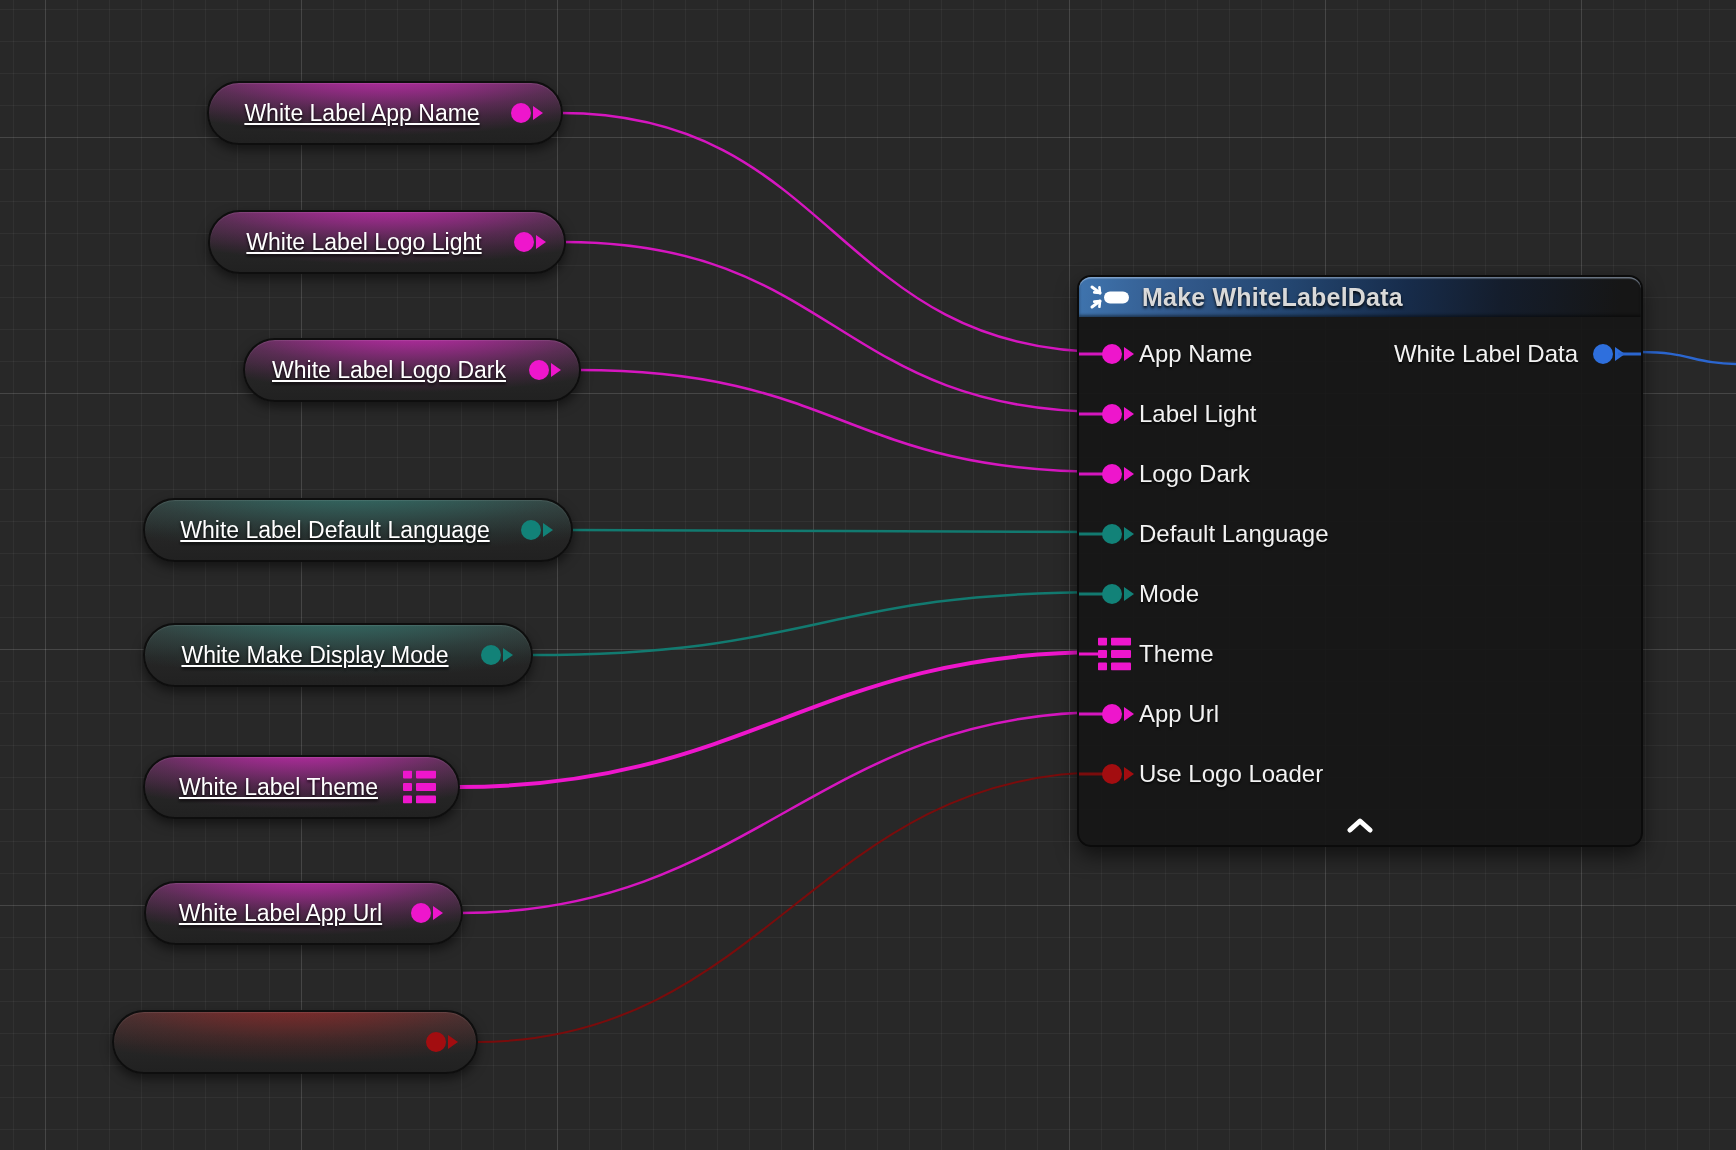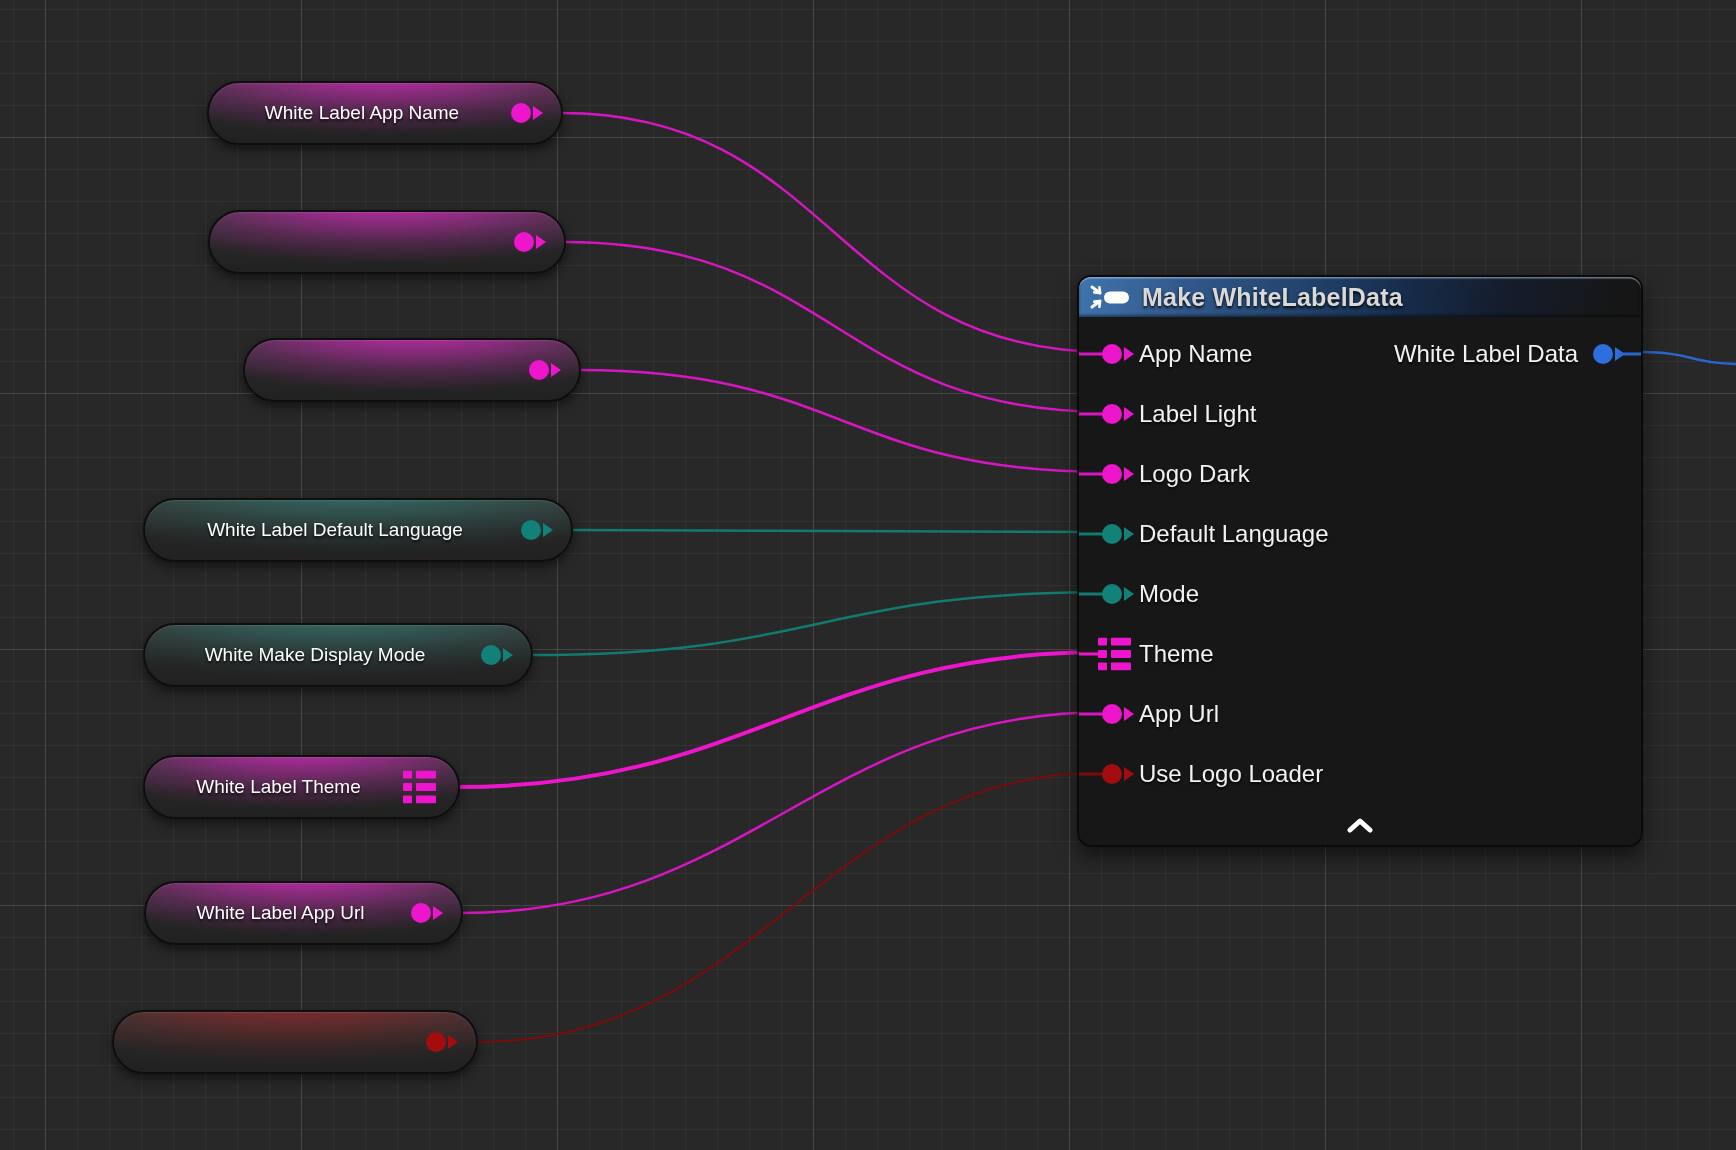--- a/index.html
+++ b/index.html
@@ -23,22 +23,22 @@
     display:flex;align-items:center;justify-content:center;
     background:
       radial-gradient(120% 160% at 50% -25%, var(--glowA) 0%, var(--glowB) 45%, rgba(0,0,0,0) 70%),
       linear-gradient(180deg,#363636,#262626 55%,#212121);
     box-shadow:0 5px 11px rgba(0,0,0,0.5), inset 0 1px 1px rgba(255,255,255,0.10);
   }
   .t-string,.t-struct{--glowA:rgba(213,38,189,0.95);--glowB:rgba(213,38,189,0.26);}
   .t-enum{--glowA:rgba(48,128,119,0.80);--glowB:rgba(48,128,119,0.20);}
   .t-bool{--glowA:rgba(165,35,35,0.78);--glowB:rgba(165,35,35,0.20);}
   .getter .label{
-    color:#ffffff;font-size:19px;white-space:nowrap;
-    padding:0 62px 0 16px;text-shadow:0 2px 3px rgba(0,0,0,0.85);
+    color:#ffffff;font-size:23px;white-space:nowrap;
+    padding:0 62px 0 16px;text-shadow:0 2px 3px rgba(0,0,0,0.85);text-decoration:underline;
   }
   
   .pin{position:absolute;width:20px;height:20px;border-radius:50%;background:var(--pc);}
   .pin::after{
     content:"";position:absolute;left:22px;top:50%;transform:translateY(-50%);
     border-left:10px solid var(--pc);border-top:7px solid transparent;border-bottom:7px solid transparent;
   }
   .getter .pin{right:30px;top:50%;transform:translateY(-50%);}
   .getter .structpin{position:absolute;right:22px;top:50%;transform:translateY(-50%);}
   
@@ -89,23 +89,25 @@
       <path d="M 476 1042 C 766 1042, 818 772, 1108 772" fill="none" stroke="#7a0c0c" stroke-width="2"></path>
       <path d="M 1641 352 C 1691.5 352, 1691.5 364, 1742 364" fill="none" stroke="#2b66cf" stroke-width="2.5"></path>
     </svg>
 
   <div id="getterLayer">
       <div class="getter t-string" style="left: 207px; top: 81px; width: 356px;">
         <span class="label">White Label App Name</span>
         <div class="pin" style="--pc: #ee16cc;"></div>
       </div>
       <div class="getter t-string" style="left: 208px; top: 210px; width: 358px;">
+        <span class="label">White Label Logo Light</span>
         <div class="pin" style="--pc: #ee16cc;"></div>
       </div>
       <div class="getter t-string" style="left: 243px; top: 338px; width: 338px;">
+        <span class="label">White Label Logo Dark</span>
         <div class="pin" style="--pc: #ee16cc;"></div>
       </div>
       <div class="getter t-enum" style="left: 143px; top: 498px; width: 430px;">
         <span class="label">White Label Default Language</span>
         <div class="pin" style="--pc: #128278;"></div>
       </div>
       <div class="getter t-enum" style="left: 143px; top: 623px; width: 390px;">
         <span class="label">White Make Display Mode</span>
         <div class="pin" style="--pc: #128278;"></div>
       </div>

